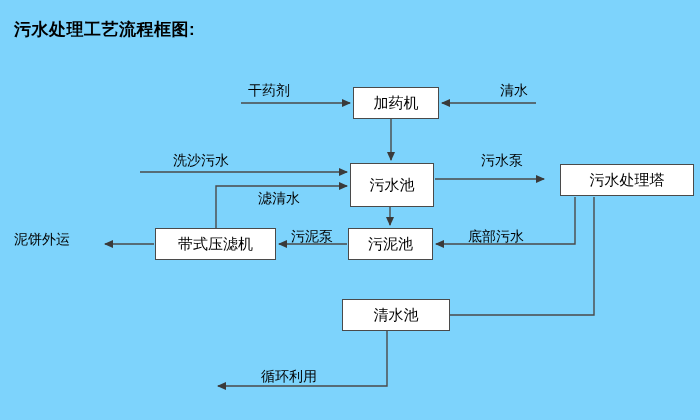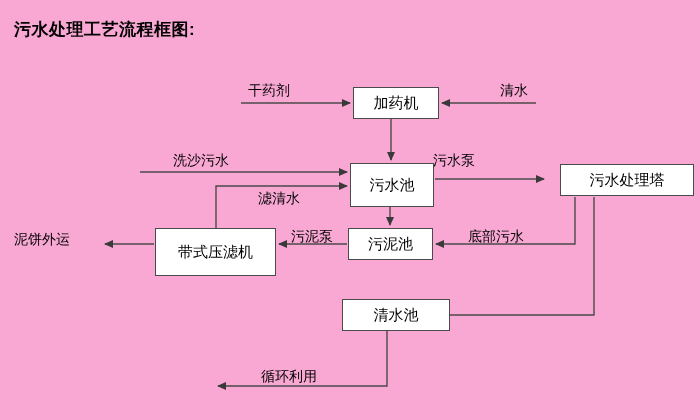--- a/index.html
+++ b/index.html
@@ -7,21 +7,21 @@
     padding: 0;
     background: #ffffff;
   }
   body {
     font-family: "Liberation Sans", "DejaVu Sans", sans-serif;
   }
   #page {
     position: relative;
     width: 700px;
     height: 420px;
-    background: #f9a8d4;
+    background: #7dd3fc;
     overflow: hidden;
   }
   #diagram-title {
     position: absolute;
     left: 14px;
     top: 18px;
     font-size: 17px;
     font-weight: bold;
     color: #000000;
     letter-spacing: 0.5px;
@@ -96,30 +96,30 @@
       <path d="M594,197 L594,315 L433,315"></path>
 
       <path d="M387,331 L387,386 L218,386"></path>
     </g>
   </svg>
 
   <div id="nodes-layer">
       <div class="node-box" style="left: 353px; top: 87px; width: 86px; height: 32px;">加药机</div>
       <div class="node-box" style="left: 350px; top: 163px; width: 84px; height: 44px;">污水池</div>
       <div class="node-box" style="left: 560px; top: 164px; width: 134px; height: 32px;">污水处理塔</div>
-      <div class="node-box" style="left: 155px; top: 228px; width: 121px; height: 48px;">带式压滤机</div>
+      <div class="node-box" style="left: 155px; top: 228px; width: 121px; height: 32px;">带式压滤机</div>
       <div class="node-box" style="left: 348px; top: 228px; width: 85px; height: 32px; text-align: right;">污泥池</div>
       <div class="node-box" style="left: 342px; top: 299px; width: 108px; height: 32px;">清水池</div>
     </div>
   <div id="edge-labels-layer">
       <div class="edge-label" style="left: 248px; top: 82px;">干药剂</div>
       <div class="edge-label" style="left: 500px; top: 82px;">清水</div>
       <div class="edge-label" style="left: 173px; top: 152px;">洗沙污水</div>
       <div class="edge-label" style="left: 258px; top: 190px;">滤清水</div>
-      <div class="edge-label" style="left: 433px; top: 152px; font-family: Liberation Mono, monospace;">污水泵</div>
+      <div class="edge-label" style="left: 481px; top: 152px; font-family: Liberation Mono, monospace;">污水泵</div>
       <div class="edge-label" style="left: 291px; top: 228px;">污泥泵</div>
       <div class="edge-label" style="left: 468px; top: 228px;">底部污水</div>
       <div class="edge-label" style="left: 261px; top: 368px;">循环利用</div>
     </div>
   <div id="terminal-labels-layer">
       <div class="terminal-label" style="left: 14px; top: 231px;">泥饼外运</div>
     </div>
 
 </div>
 

